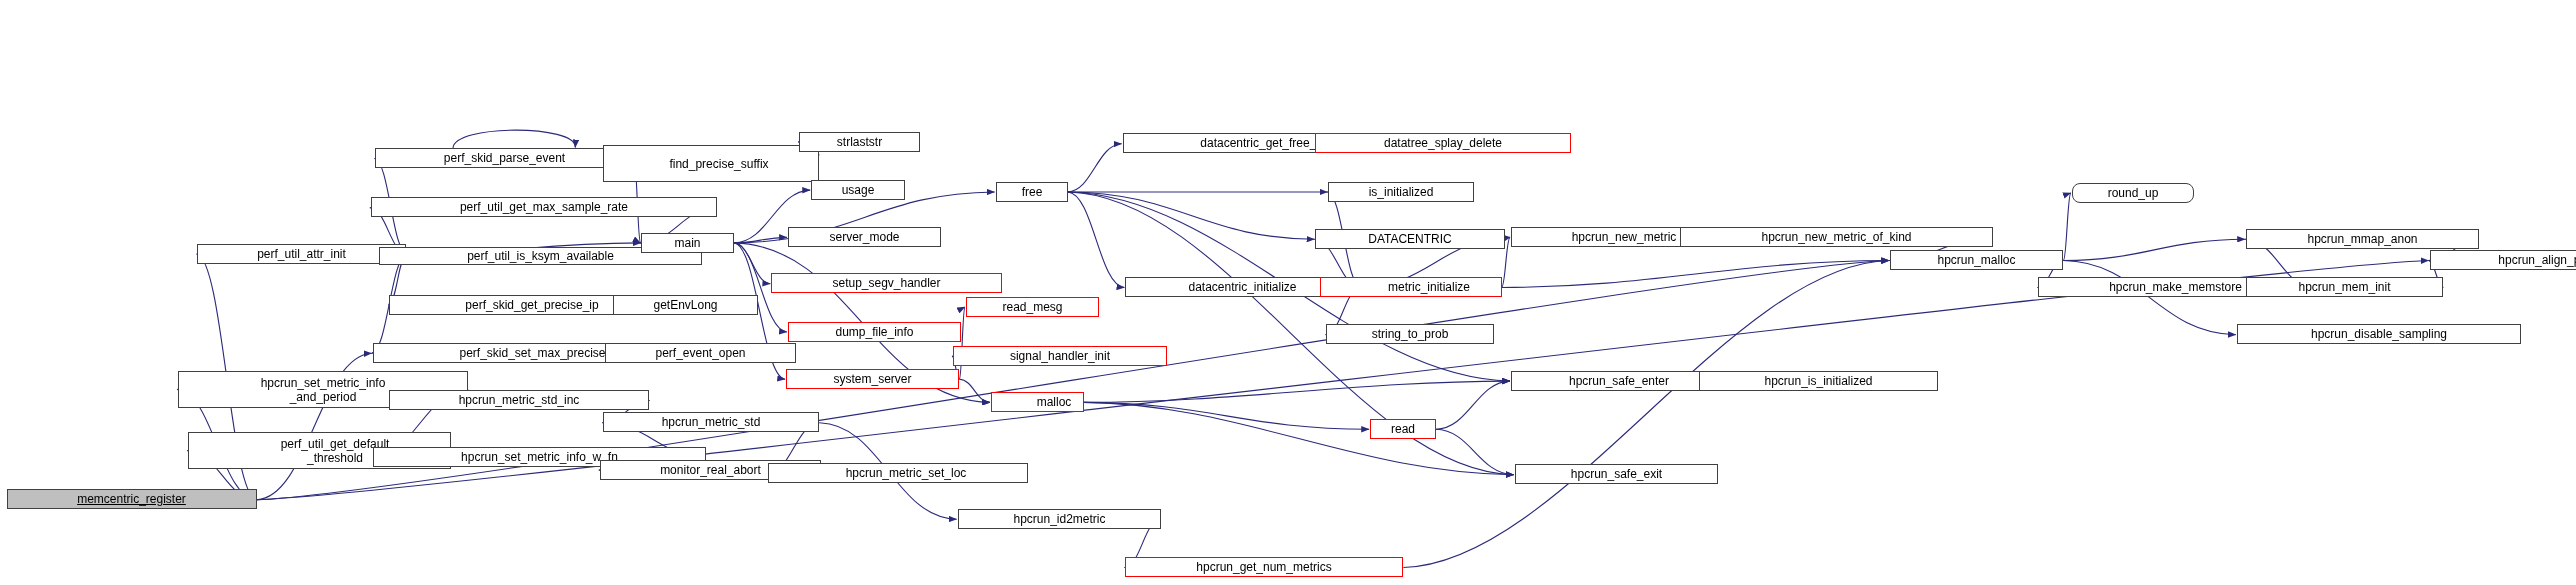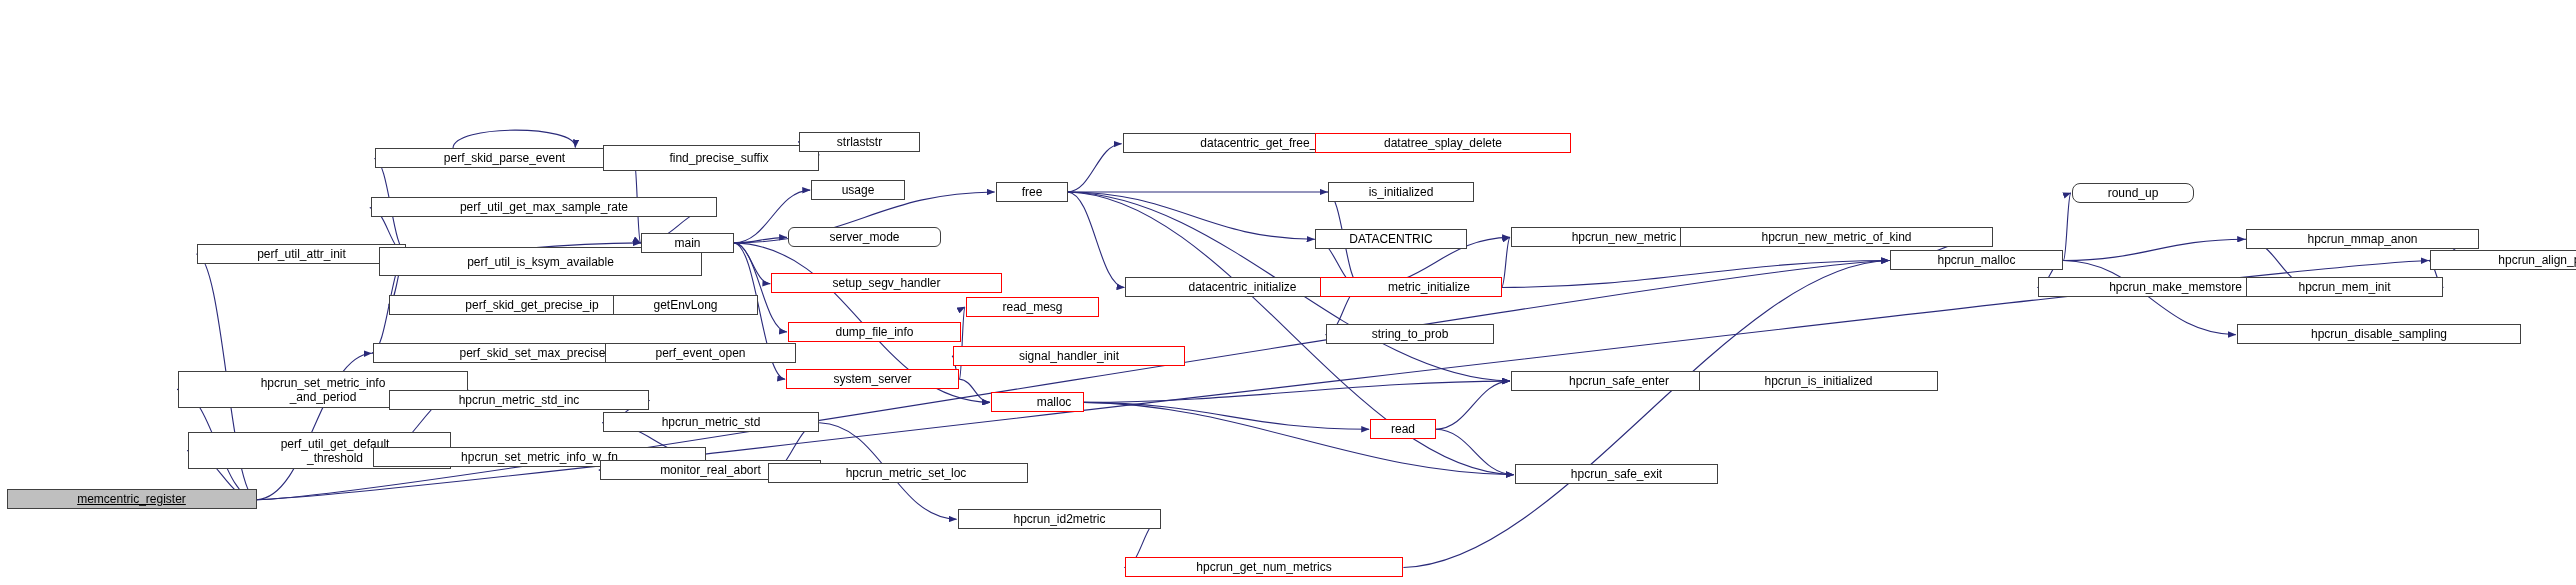--- a/index.html
+++ b/index.html
@@ -128,36 +128,36 @@
       <div class="node" style="left: 188px; top: 432px; width: 263px; height: 37px; flex-direction: column; line-height: 14px; padding-left: 31px;">
         <span class="lbl">perf_util_get_default</span>
         <span class="lbl">_threshold</span>
       </div>
       <div class="node" style="left: 375px; top: 148px; width: 259px; height: 20.4px;">
         <span class="lbl">perf_skid_parse_event</span>
       </div>
       <div class="node" style="left: 371px; top: 197px; width: 346px; height: 20.4px;">
         <span class="lbl">perf_util_get_max_sample_rate</span>
       </div>
-      <div class="node" style="left: 379px; top: 247px; width: 323px; height: 29px;">
+      <div class="node" style="left: 379px; top: 247px; width: 323px; height: 18px;">
         <span class="lbl">perf_util_is_ksym_available</span>
       </div>
       <div class="node" style="left: 389px; top: 295px; width: 286px; height: 20.4px;">
         <span class="lbl">perf_skid_get_precise_ip</span>
       </div>
       <div class="node" style="left: 373px; top: 343px; width: 335px; height: 20.4px;">
         <span class="lbl">perf_skid_set_max_precise_ip</span>
       </div>
       <div class="node" style="left: 389px; top: 390px; width: 260px; height: 20.4px;">
         <span class="lbl">hpcrun_metric_std_inc</span>
       </div>
       <div class="node" style="left: 373px; top: 447px; width: 333px; height: 20.4px;">
         <span class="lbl">hpcrun_set_metric_info_w_fn</span>
       </div>
-      <div class="node" style="left: 603px; top: 145px; width: 216px; height: 26px; padding-left: 16px;">
+      <div class="node" style="left: 603px; top: 145px; width: 216px; height: 37px; padding-left: 16px;">
         <span class="lbl">find_precise_suffix</span>
       </div>
       <div class="node" style="left: 641px; top: 233px; width: 93px; height: 20.4px;">
         <span class="lbl">main</span>
       </div>
       <div class="node" style="left: 613px; top: 295px; width: 145px; height: 20.4px;">
         <span class="lbl">getEnvLong</span>
       </div>
       <div class="node" style="left: 605px; top: 343px; width: 191px; height: 20.4px;">
         <span class="lbl">perf_event_open</span>
@@ -167,42 +167,42 @@
       </div>
       <div class="node" style="left: 600px; top: 460px; width: 221px; height: 20.4px;">
         <span class="lbl">monitor_real_abort</span>
       </div>
       <div class="node" style="left: 799px; top: 132px; width: 121px; height: 20.4px;">
         <span class="lbl">strlaststr</span>
       </div>
       <div class="node" style="left: 811px; top: 180px; width: 94px; height: 20.4px;">
         <span class="lbl">usage</span>
       </div>
-      <div class="node" style="left: 788px; top: 227px; width: 153px; height: 20.4px; border-radius: 6px;">
+      <div class="node" style="left: 788px; top: 227px; width: 153px; height: 20.4px;">
         <span class="lbl">server_mode</span>
       </div>
       <div class="node red" style="left: 771px; top: 273px; width: 231px; height: 20.4px;">
         <span class="lbl">setup_segv_handler</span>
       </div>
       <div class="node red" style="left: 788px; top: 322px; width: 173px; height: 20.4px;">
         <span class="lbl">dump_file_info</span>
       </div>
       <div class="node red" style="left: 786px; top: 369px; width: 173px; height: 20.4px;">
         <span class="lbl">system_server</span>
       </div>
       <div class="node" style="left: 768px; top: 463px; width: 260px; height: 20.4px; padding-left: 16px;">
         <span class="lbl">hpcrun_metric_set_loc</span>
       </div>
       <div class="node" style="left: 958px; top: 509px; width: 203px; height: 20.4px;">
         <span class="lbl">hpcrun_id2metric</span>
       </div>
       <div class="node red" style="left: 966px; top: 297px; width: 133px; height: 20.4px;">
         <span class="lbl">read_mesg</span>
       </div>
-      <div class="node red" style="left: 953px; top: 346px; width: 232px; height: 20.4px;">
+      <div class="node red" style="left: 953px; top: 346px; width: 214px; height: 20.4px;">
         <span class="lbl">signal_handler_init</span>
       </div>
       <div class="node red" style="left: 991px; top: 392px; width: 93px; height: 20.4px; padding-left: 33px;">
         <span class="lbl">malloc</span>
       </div>
       <div class="node red" style="left: 1125px; top: 557px; width: 278px; height: 20.4px;">
         <span class="lbl">hpcrun_get_num_metrics</span>
       </div>
       <div class="node" style="left: 996px; top: 182px; width: 72px; height: 20.4px;">
         <span class="lbl">free</span>
@@ -212,21 +212,21 @@
       </div>
       <div class="node red" style="left: 1315px; top: 133px; width: 256px; height: 20.4px;">
         <span class="lbl">datatree_splay_delete</span>
       </div>
       <div class="node" style="left: 1125px; top: 277px; width: 235px; height: 20.4px;">
         <span class="lbl">datacentric_initialize</span>
       </div>
       <div class="node" style="left: 1328px; top: 182px; width: 146px; height: 20.4px;">
         <span class="lbl">is_initialized</span>
       </div>
-      <div class="node" style="left: 1315px; top: 229px; width: 152px; height: 20.4px;">
+      <div class="node" style="left: 1315px; top: 229px; width: 190px; height: 20.4px;">
         <span class="lbl">DATACENTRIC</span>
       </div>
       <div class="node red" style="left: 1320px; top: 277px; width: 182px; height: 20.4px; padding-left: 36px;">
         <span class="lbl">metric_initialize</span>
       </div>
       <div class="node" style="left: 1326px; top: 324px; width: 168px; height: 20.4px;">
         <span class="lbl">string_to_prob</span>
       </div>
       <div class="node red" style="left: 1370px; top: 419px; width: 66px; height: 20.4px;">
         <span class="lbl">read</span>

